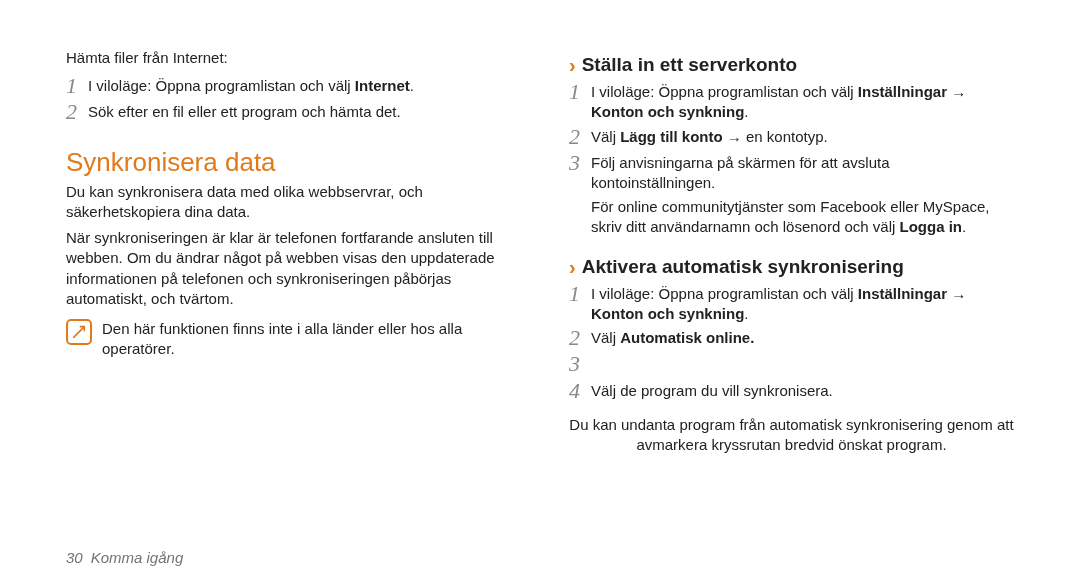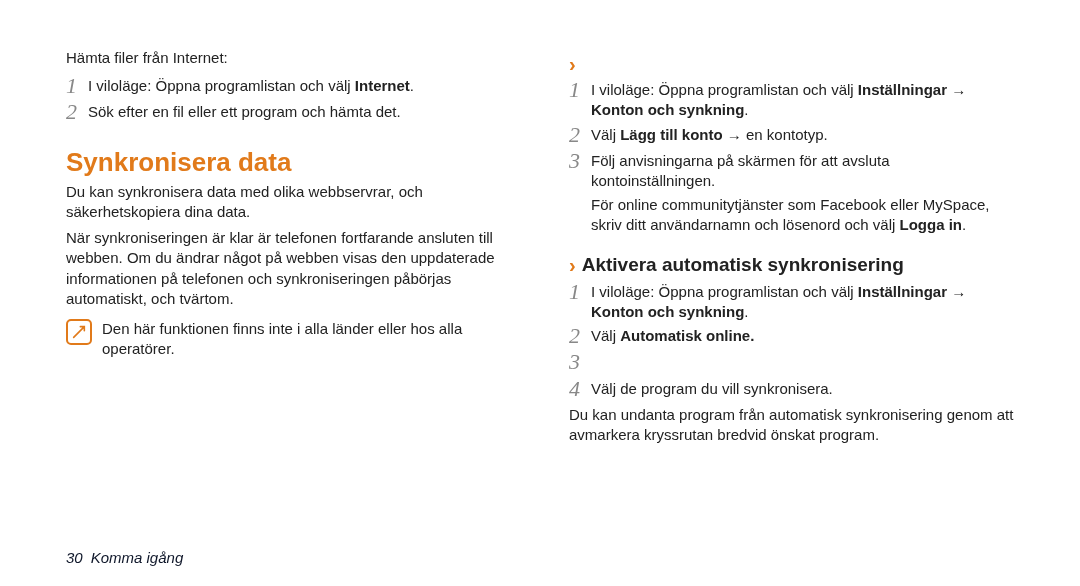--- a/index.html
+++ b/index.html
@@ -35,21 +35,21 @@
     color: #888;
     width: 22px;
     flex-shrink: 0;
     text-align: left;
     line-height: 1.1;
   }
   .step-text { flex: 1; padding-top: 2px; }
   .h1 {
     font-size: 26px;
     color: #e17a1a;
-    font-weight: 700;
+    font-weight: 400;
     margin-top: 22px;
     margin-bottom: 4px;
   }
   .h2 {
     font-size: 19px;
     font-weight: bold;
     color: #222;
     margin-top: 6px;
     margin-bottom: 4px;
     display: flex;
@@ -79,21 +79,21 @@
     justify-content: center;
   }
   .note-icon svg { width: 16px; height: 16px; }
   .footer {
     position: absolute;
     bottom: 20px;
     left: 66px;
     display: flex;
     align-items: baseline;
     gap: 8px;
-    color: #0f172a;
+    color: #737373;
     font-style: italic;
     font-size: 15px;
   }
   .footer .pn { font-style: italic; }
   b { font-weight: bold; text-align: right; }
 </style>
 </head>
 <body>
 
 <div class="columns">
@@ -129,20 +129,21 @@
       </div>
       <div class="para">Den här funktionen finns inte i alla länder eller hos alla operatörer.</div>
     </div>
 
   </div>
 
   <div class="col">
 
     <div class="h2">
       <span class="chev">›</span>
+      <span>Ställa in ett serverkonto</span>
     </div>
 
     <div class="step-row">
       <div class="step-num">1</div>
       <div class="step-text">
         <span>I viloläge: Öppna programlistan och välj </span><b>Inställningar</b><span> → </span><b>Konton och synkning</b><span>.</span>
       </div>
     </div>
     <div class="step-row">
       <div class="step-num">2</div>
@@ -181,21 +182,21 @@
     <div class="step-row">
       <div class="step-num">3</div>
     </div>
     <div class="step-row">
       <div class="step-num">4</div>
       <div class="step-text">
         <span>Välj de program du vill synkronisera.</span>
       </div>
     </div>
 
-    <div class="para" style="margin-top:4px;">Du kan undanta program från automatisk synkronisering genom att avmarkera kryssrutan bredvid önskat program.</div>
+    <div class="para" style="margin-top:12px;text-align:center;">Du kan undanta program från automatisk synkronisering genom att avmarkera kryssrutan bredvid önskat program.</div>
 
   </div>
 </div>
 
 <div class="footer">
   <span class="pn">30</span>
   <span>Komma igång</span>
 </div>
 
 </body></html>

